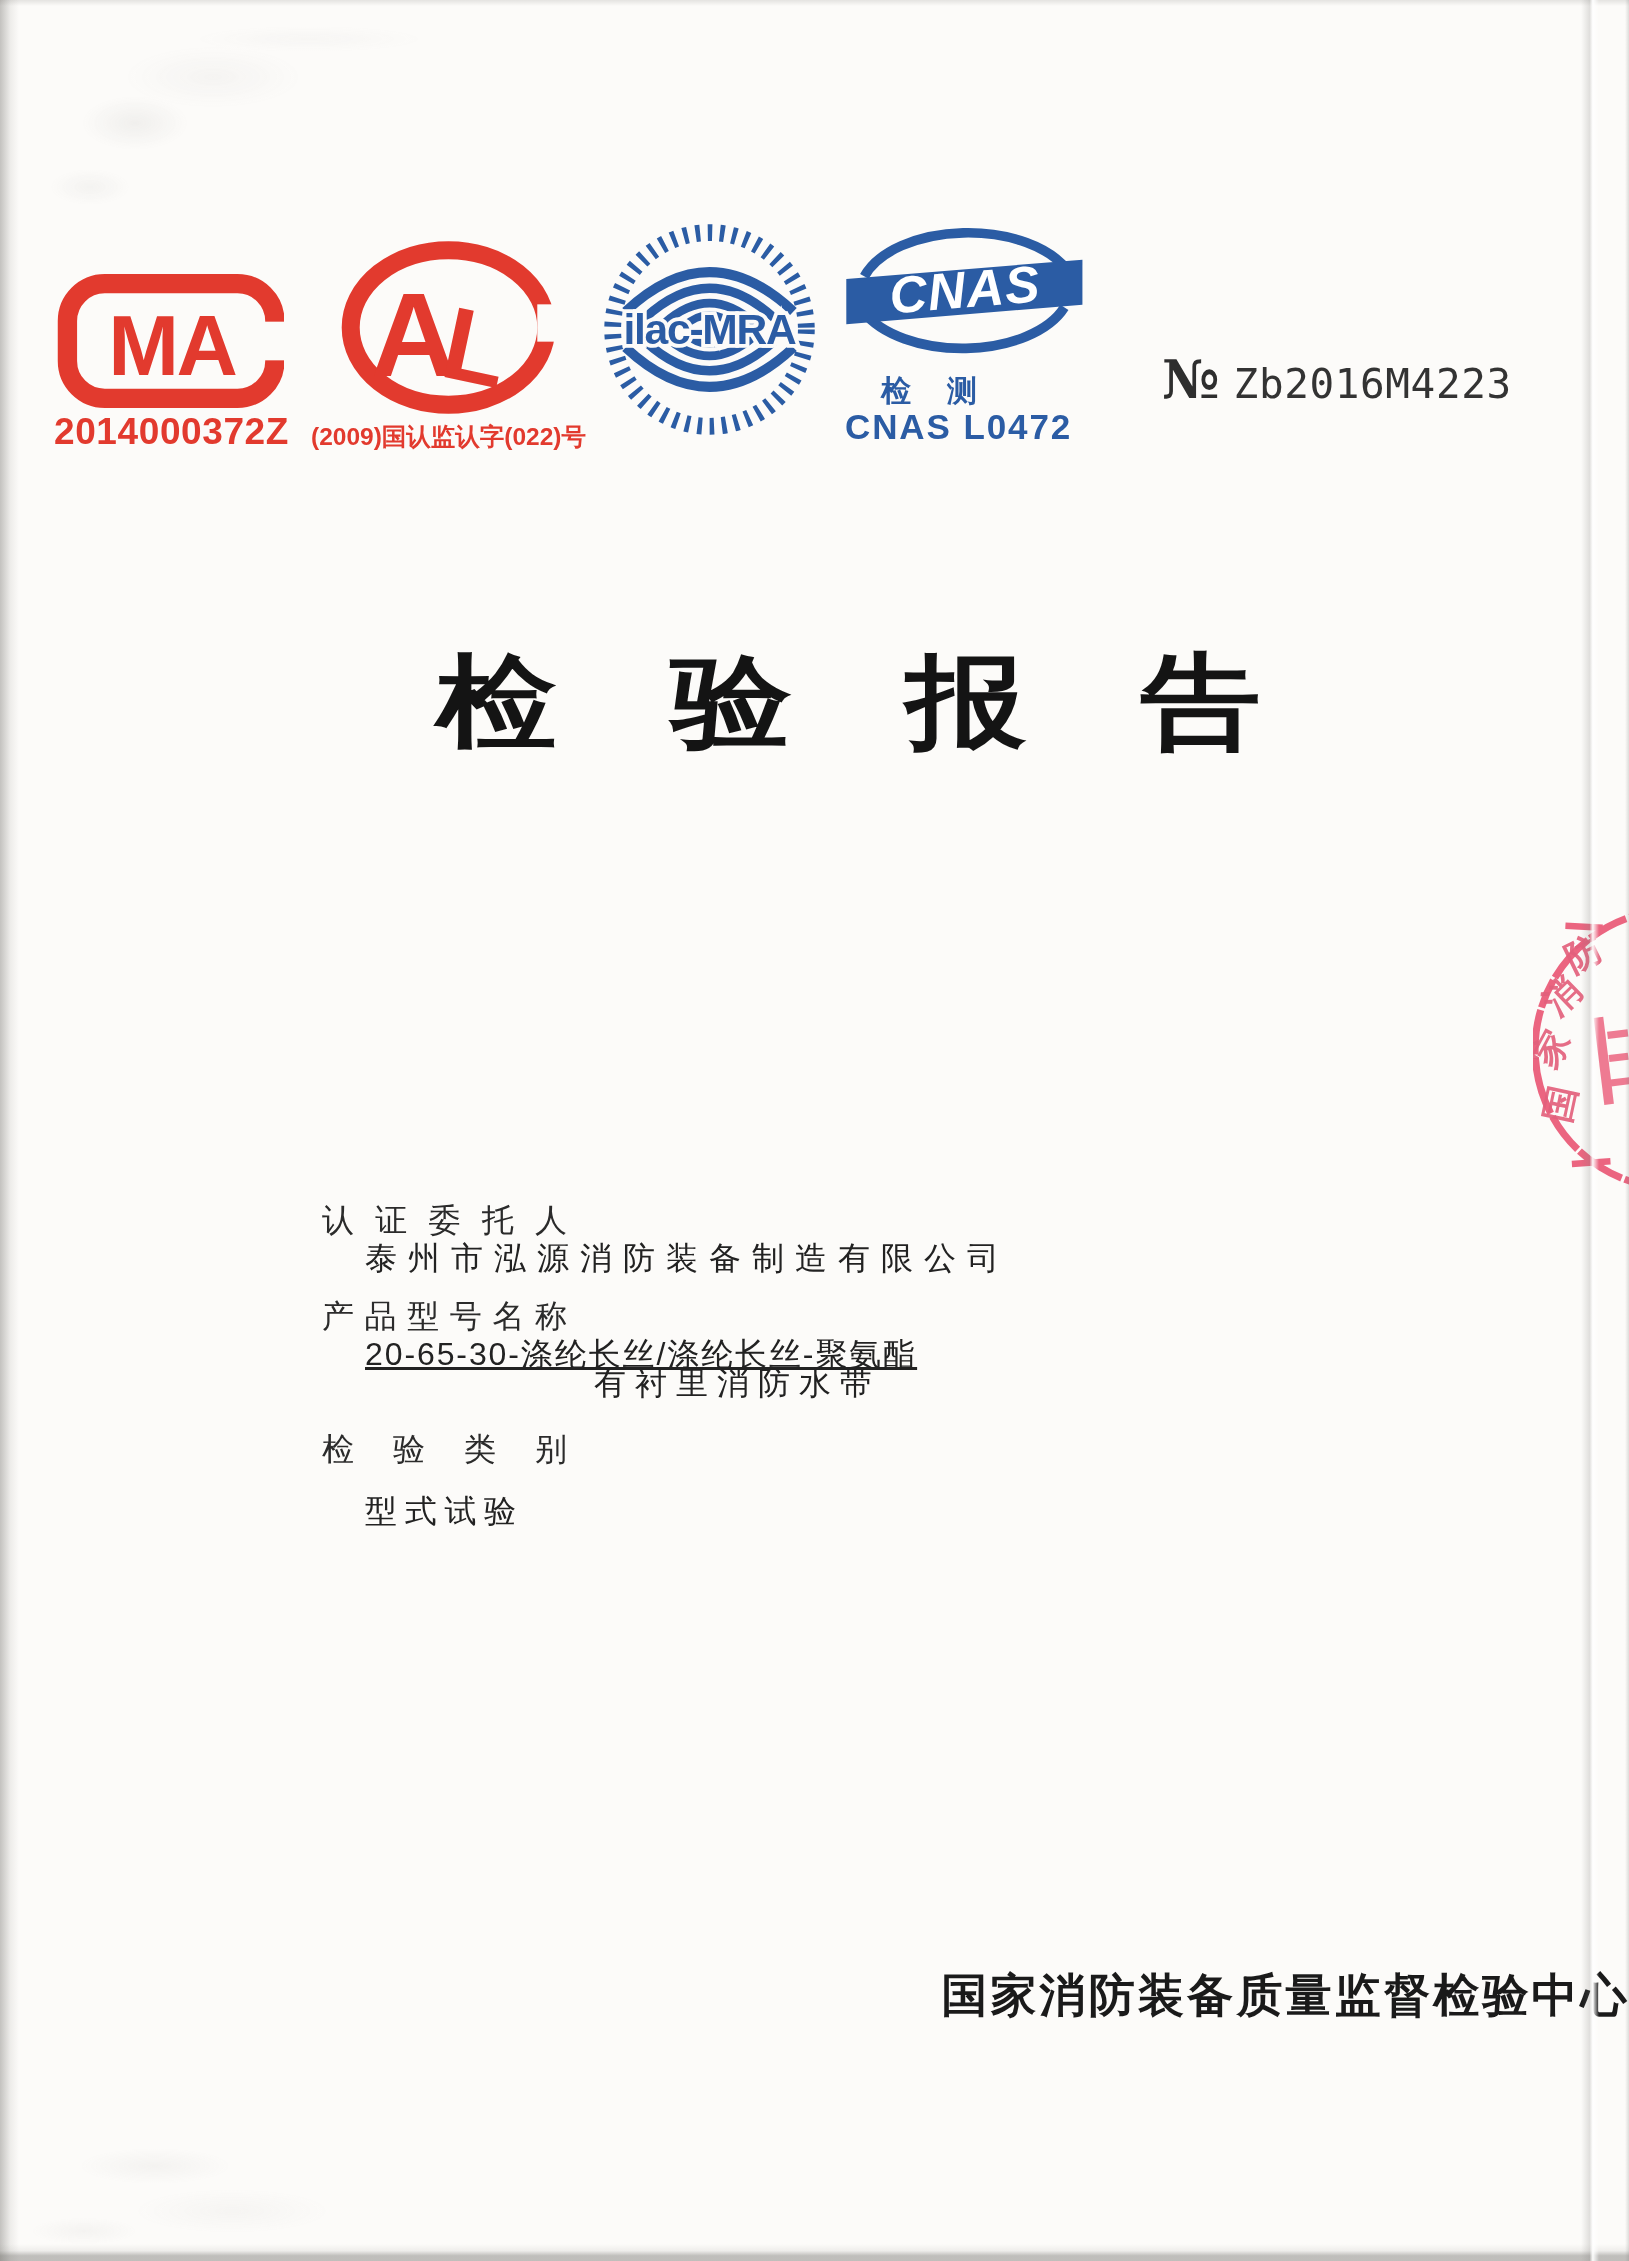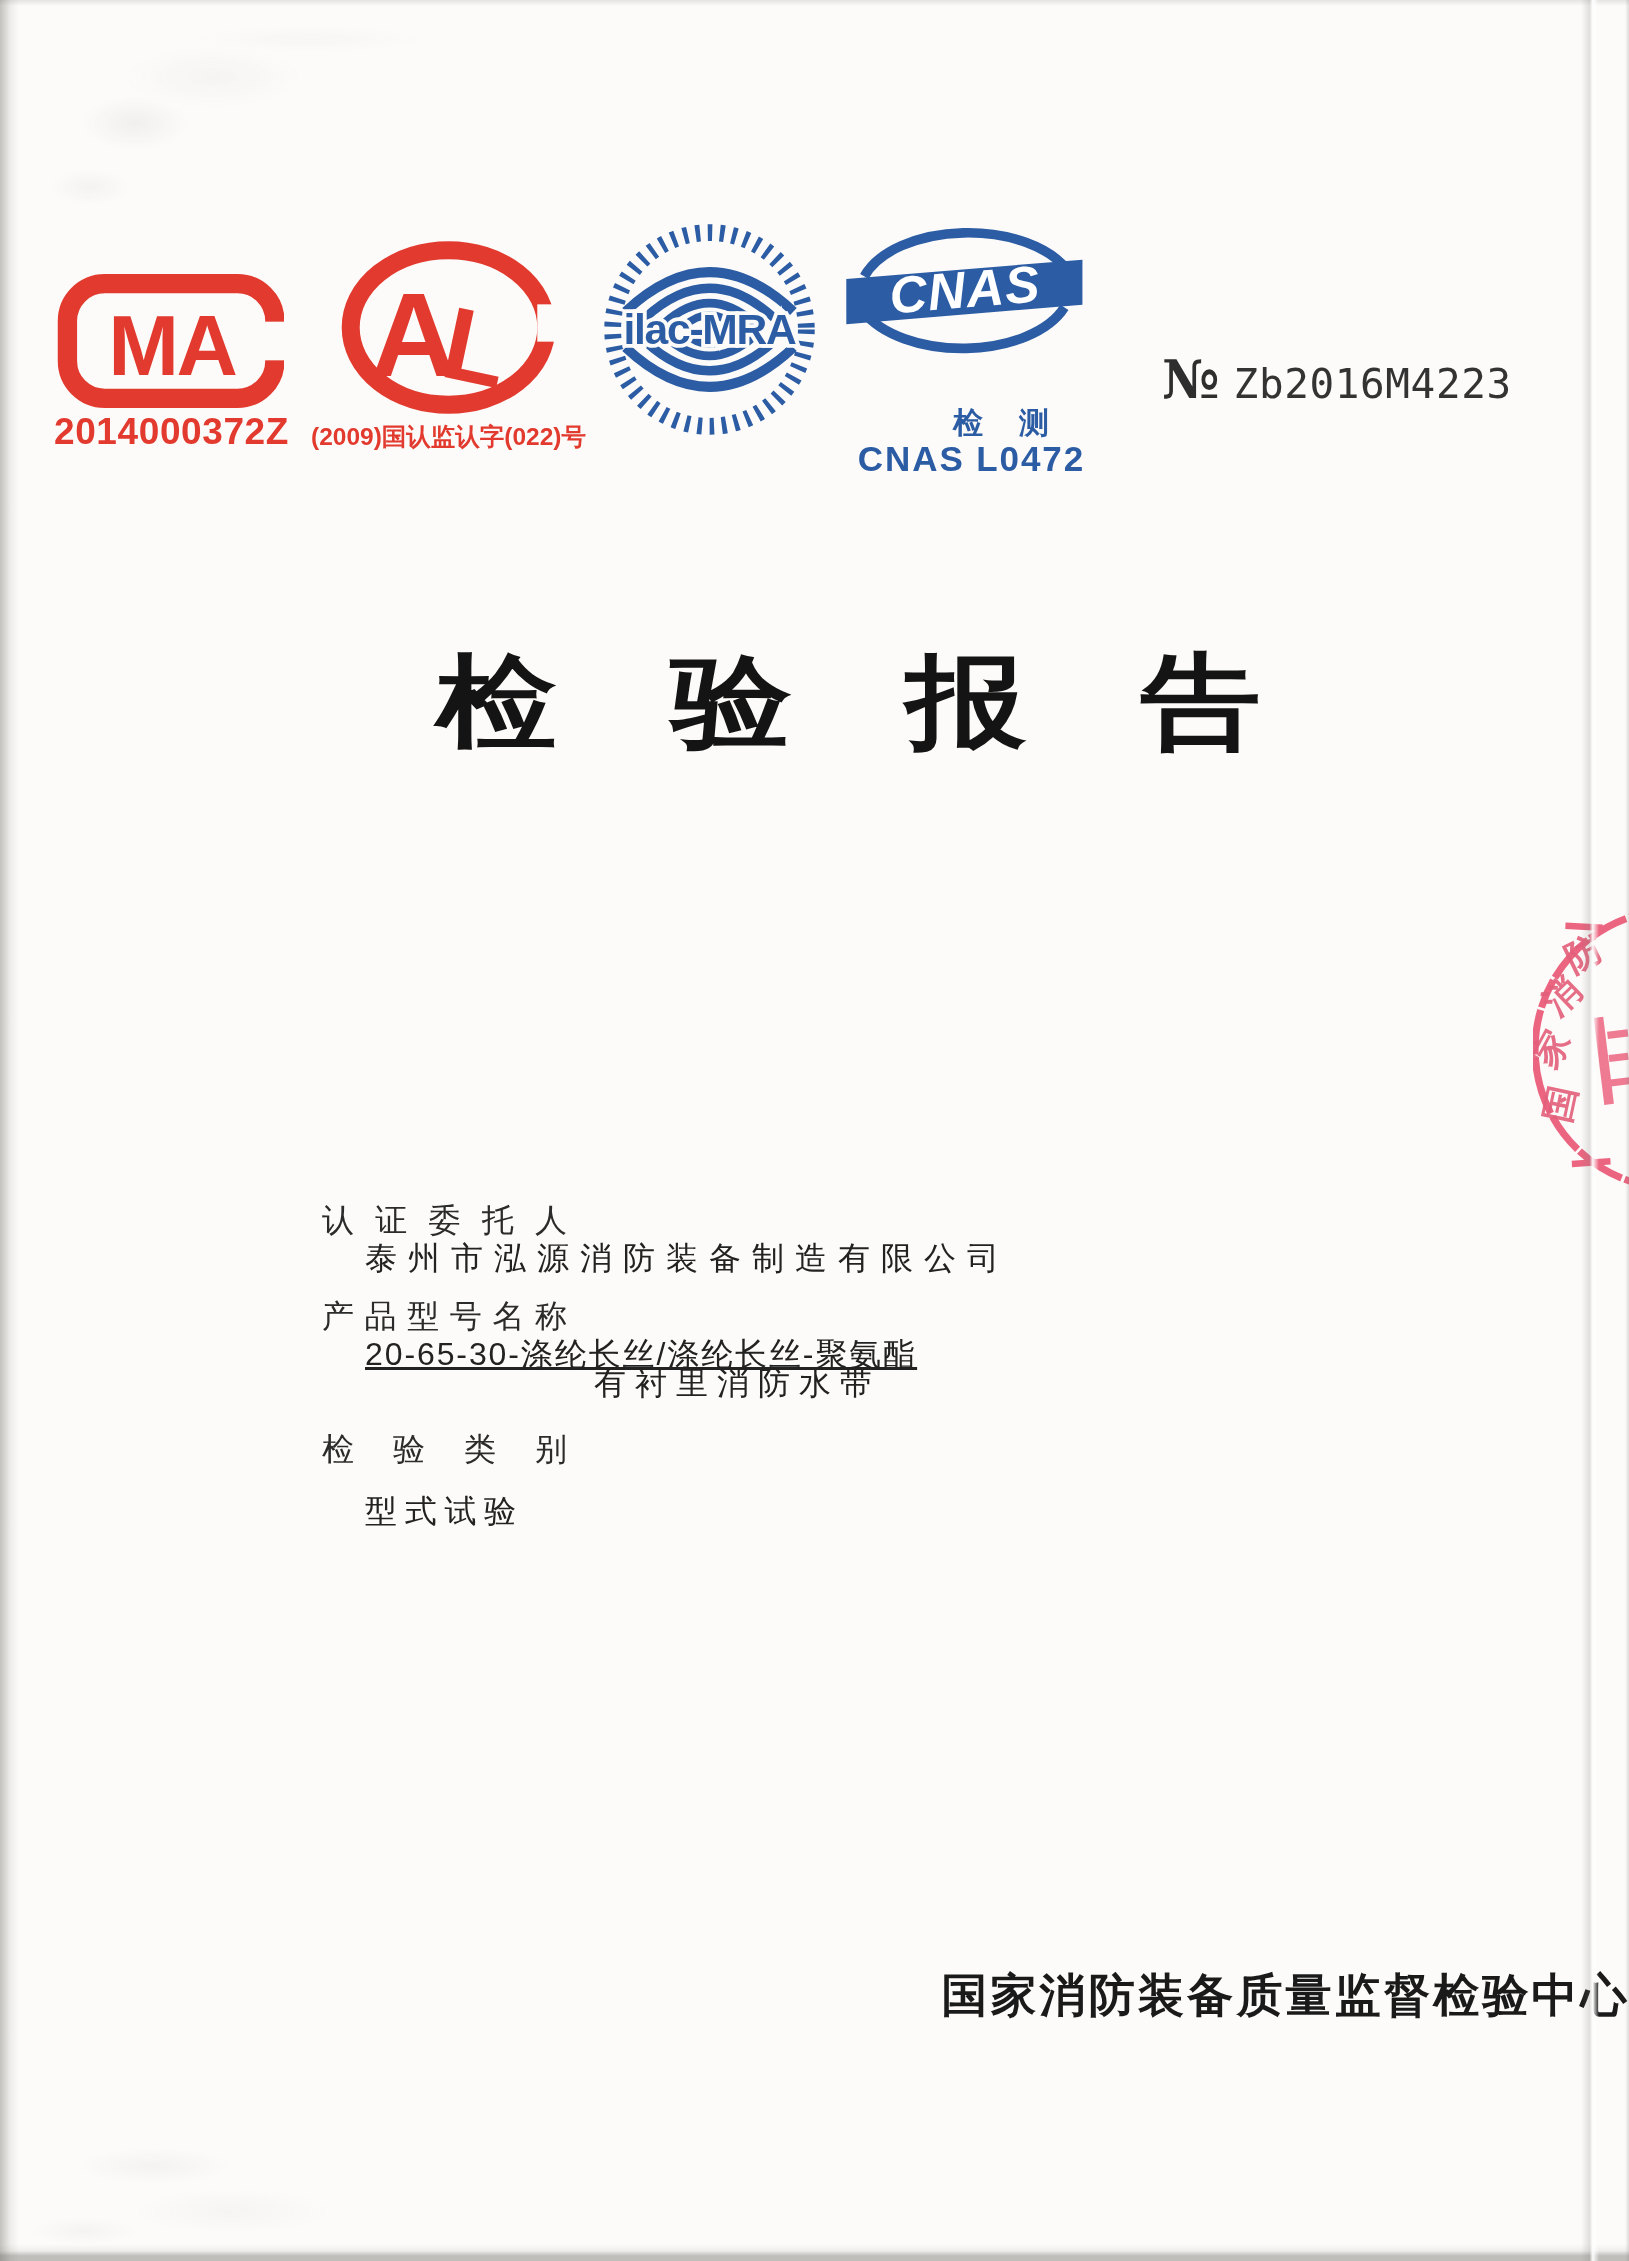--- a/index.html
+++ b/index.html
@@ -36,21 +36,21 @@
   
   .logo{position:absolute;}
   .logo-cma{left:57px;top:274px;}
   .cma-number{position:absolute;left:54px;top:411px;width:258px;
     font-weight:bold;font-size:37px;letter-spacing:0.6px;color:#e23a2e;white-space:nowrap;}
   .logo-cal{left:330px;top:240px;}
   .cal-number{position:absolute;left:311px;top:420px;width:322px;
     font-weight:bold;font-size:24.5px;color:#e23a2e;white-space:nowrap;}
   .logo-ilac{left:592px;top:221px;}
   .logo-cnas{left:845px;top:226px;}
-  .cnas-caption{position:absolute;left:845px;width:240px;text-align:right;color:#2b5ca4;margin-top:32px;}
+  .cnas-caption{position:absolute;left:845px;width:240px;text-align:left;color:#2b5ca4;}
   .cnas-cat{top:371px;font-size:30px;font-weight:bold;letter-spacing:36px;padding-left:36px;box-sizing:border-box;}
   .cnas-no{top:407px;font-size:35px;font-weight:bold;letter-spacing:1.9px;}
   
   .report-no{position:absolute;left:1162px;top:353px;display:flex;align-items:baseline;gap:14px;}
   .no-prefix{font-family:"DejaVu Serif", serif;font-weight:bold;font-size:53px;color:#2e2e2e;line-height:1;}
   .no-value{font-family:"DejaVu Sans Mono", monospace;font-size:41px;color:#333;letter-spacing:0.6px;line-height:1;}
   
   .title-wrap{position:absolute;left:0;top:646px;width:100%;text-align:center;padding-left:33px;}
   .title{display:inline-block;transform:scaleX(1.18);transform-origin:center;
     font-size:102px;font-weight:900;color:#141414;line-height:1.1;

